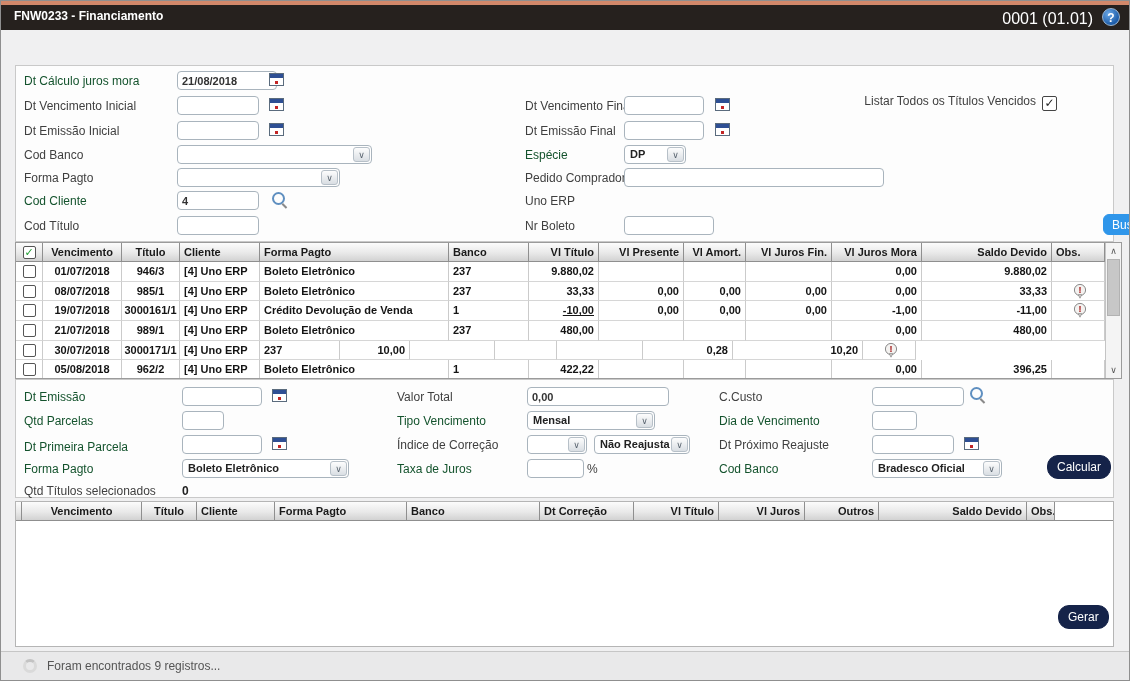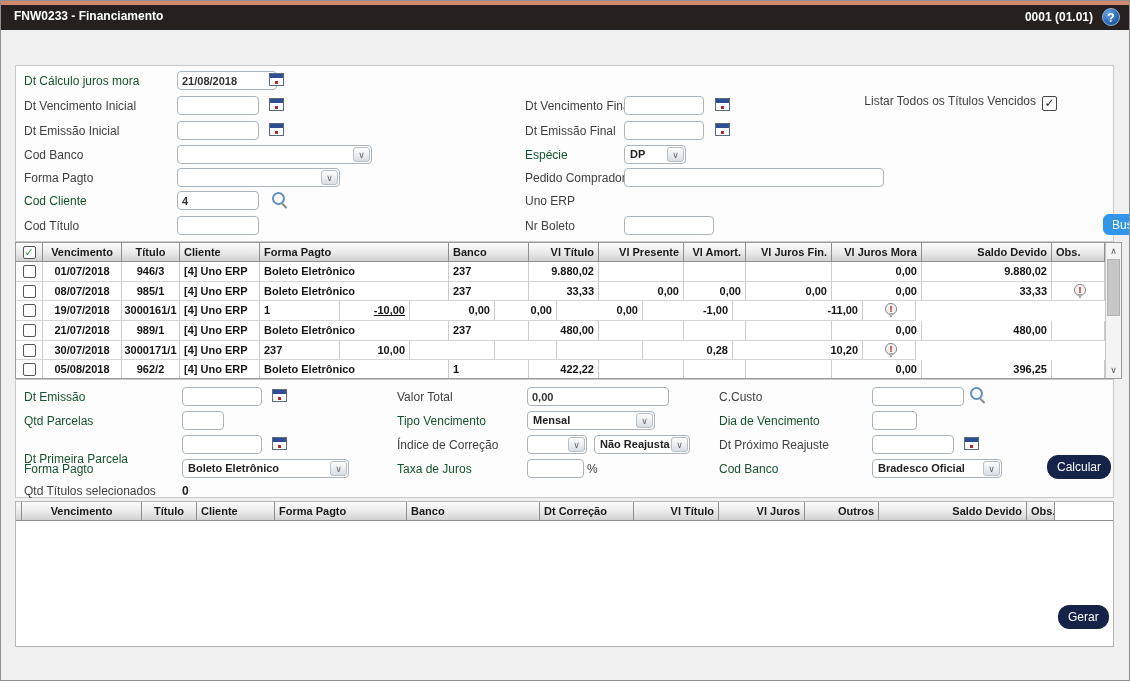--- a/index.html
+++ b/index.html
@@ -1,21 +1,21 @@
 <!DOCTYPE html>
 <html><head>
 <meta charset="utf-8">
 <style>
   html,body{margin:0;padding:0;background:#d8d8d8;}
   .page{position:relative;width:1130px;height:681px;background:#f0f0f1;border:1px solid #8f8f8f;
         box-sizing:border-box;overflow:hidden;font-family:"Liberation Sans","DejaVu Sans",sans-serif;}
   
   .titlebar{position:absolute;left:0;top:0;right:0;height:29px;background:#26211e;border-top:4px solid #d2886a;box-sizing:border-box;}
   .titlebar .ttl{position:absolute;left:13px;top:4px;font-size:12px;font-weight:bold;color:#fff;}
-  .titlebar .ver{position:absolute;right:36px;top:5px;font-size:12px;font-weight:bold;color:#fff;}
+  .titlebar .ver{position:absolute;right:36px;top:5px;font-size:16px;font-weight:normal;color:#fff;}
   .helpic{position:absolute;right:9px;top:3px;width:18px;height:18px;border-radius:50%;
           background:radial-gradient(circle at 35% 30%,#6aa8e6,#1d5ca8 70%);border:1px solid #9ab4cf;
           color:#fff;font-size:12px;font-weight:bold;text-align:center;line-height:18px;box-sizing:border-box;}
   
   .panel{position:absolute;background:#fdfdfd;border:1px solid #c9c9c9;box-sizing:border-box;}
   
   .lbl{position:absolute;font-size:12px;color:#3f3f3f;white-space:nowrap;}
   .lbl.b{font-weight:normal;color:#14532d;}
   .val{position:absolute;font-size:12px;font-weight:bold;color:#222;white-space:nowrap;}
   .inp{position:absolute;height:19px;border:1px solid #a9b4bd;border-radius:4px;background:#fff;
@@ -189,20 +189,21 @@
                 <path d="M6.3 11.6 L8 15.2 L9.7 11.6 Z" fill="#dcd9d6" stroke="#8a8a8a" stroke-width="0.8"></path>
                 <text x="8" y="10" text-anchor="middle" font-size="9" font-weight="bold" fill="#a01010">!</text>
               </svg></span>
           </div>
         </div>
         <div class="grow">
           <div class="gc a-c" style="width: 27px;"><span class="cb"></span></div>
           <div class="gc a-c" style="width: 79px;">19/07/2018</div>
           <div class="gc a-c" style="width: 58px;">3000161/1</div>
           <div class="gc a-l" style="width: 80px;">[4] Uno ERP</div>
+          <div class="gc a-l" style="width: 189px;">Crédito Devolução de Venda</div>
           <div class="gc a-l" style="width: 80px;">1</div>
           <div class="gc a-r" style="width: 70px; text-decoration: underline;">-10,00</div>
           <div class="gc a-r" style="width: 85px;">0,00</div>
           <div class="gc a-r" style="width: 62px;">0,00</div>
           <div class="gc a-r" style="width: 86px;">0,00</div>
           <div class="gc a-r" style="width: 90px;">-1,00</div>
           <div class="gc a-r" style="width: 130px;">-11,00</div>
           <div class="gc a-l a-ic" style="width: 53px;">
             <span class="obs"><svg width="16" height="17" viewBox="0 0 16 17">
                 <circle cx="8" cy="7" r="5.6" fill="#f4f2f0" stroke="#8a8a8a"></circle>
@@ -271,21 +272,21 @@
 
   <div class="panel" style="left:14px;top:378px;width:1099px;height:119px;">
 
     <span class="lbl b" style="left:8px;top:10px;">Dt Emissão</span>
     <input class="inp" style="left: 166px; top: 7px; width: 80px;" value="">
     <span class="cal" style="left:256px;top:9px;"></span>
 
     <span class="lbl b" style="left:8px;top:34px;">Qtd Parcelas</span>
     <input class="inp" style="left: 166px; top: 31px; width: 42px;" value="">
 
-    <span class="lbl b" style="left:8px;top:72px;text-align:right;">Dt Primeira Parcela</span>
+    <span class="lbl b" style="left:8px;top:60px;text-align:right;">Dt Primeira Parcela</span>
     <input class="inp" style="left: 166px; top: 55px; width: 80px;" value="">
     <span class="cal" style="left:256px;top:57px;"></span>
 
     <span class="lbl b" style="left:8px;top:82px;">Forma Pagto</span>
     <div class="sel" style="left:166px;top:79px;width:167px;">
       <span class="selv">Boleto Eletrônico</span>
       <span class="arw">∨</span>
     </div>
 
     <span class="lbl" style="left:8px;top:104px;">Qtd Títulos selecionados</span>
@@ -348,14 +349,18 @@
         <div class="hc2 a-r" style="width: 74px;">Outros</div>
         <div class="hc2 a-r" style="width: 148px;">Saldo Devido</div>
         <div class="hc2 a-l" style="width: 28px;">Obs.</div>
         <div class="hc2  filler" style="width: 60px;"></div>
       </div>
     <div></div>
   </div>
 
   <button class="btn-navy" style="left:1057px;top:604px;">Gerar</button>
 
+  <div class="statusbar">
+    <span class="ring"></span>
+    <span class="stx">Foram encontrados 9 registros...</span>
+  </div>
 
 </div>
 
 </body></html>

